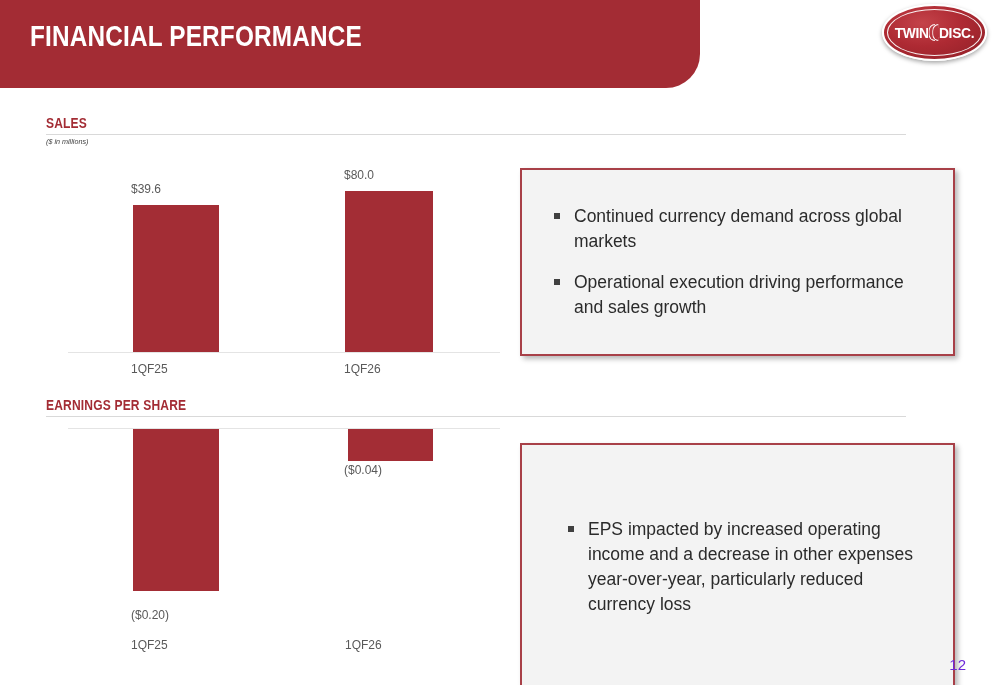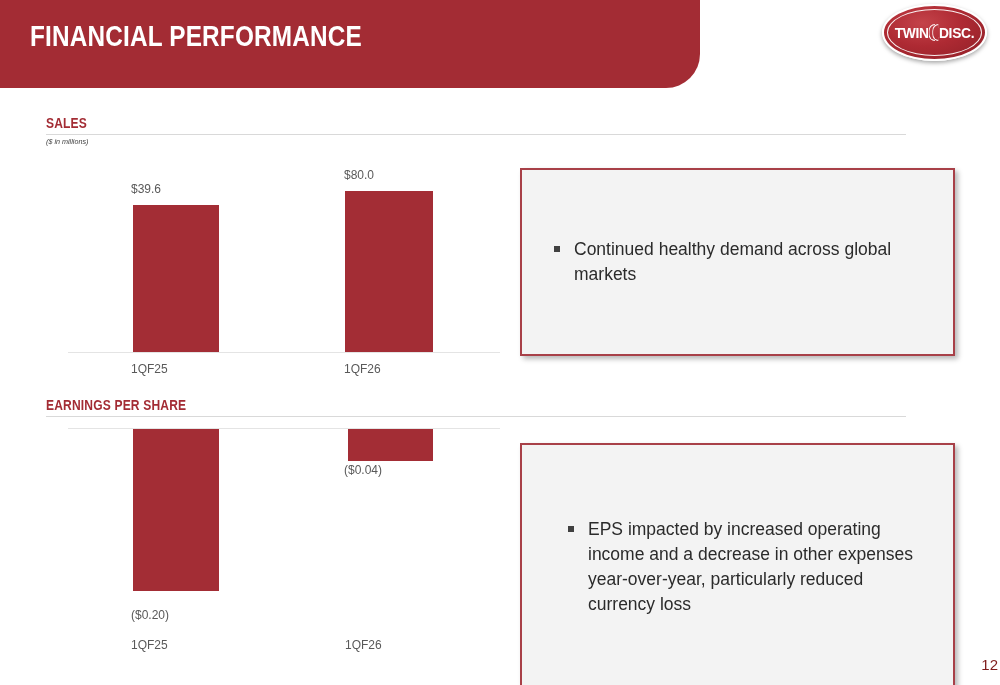--- a/index.html
+++ b/index.html
@@ -196,24 +196,24 @@
   .bullet-text {
     font-size: 17.5px;
     line-height: 1.42;
     color: #2b2b2b;
     font-weight: 300;
   }
 
   
   #page-number {
     position: absolute;
-    right: 2px;
+    right: 34px;
     bottom: 12px;
     font-size: 15px;
-    color: #7f1d1d;
+    color: #6d28d9;
   }
 </style>
 </head>
 <body>
 
 <div id="header-banner"></div>
 <div id="slide-title">FINANCIAL PERFORMANCE</div>
 
 <div id="logo">
   <div class="logo-ellipse"></div>
@@ -241,21 +241,25 @@
   <div class="bar-label" id="sales-val-0">$39.6</div>
   <div class="bar-label" id="sales-val-1">$80.0</div>
 
   <div class="cat-label" id="sales-cat-0">1QF25</div>
   <div class="cat-label" id="sales-cat-1">1QF26</div>
 </div>
 
 <div class="callout" id="callout-sales">
   <div class="bullet-row">
     <span class="bullet-mark"></span>
-    <span class="bullet-text">Continued healthy demand across global markets</span>
+    <span class="bullet-text">Continued currency demand across global markets</span>
+  </div>
+  <div class="bullet-row">
+    <span class="bullet-mark"></span>
+    <span class="bullet-text">Operational execution driving performance and sales growth</span>
   </div>
 </div>
 
 <div class="section-head" id="eps-head">EARNINGS PER SHARE</div>
 <div class="section-rule" id="eps-rule"></div>
 
 <div class="chart" id="eps-chart">
   <div class="axis-line" id="eps-axis"></div>
 
   <div class="bar" id="eps-bar-0"></div>

